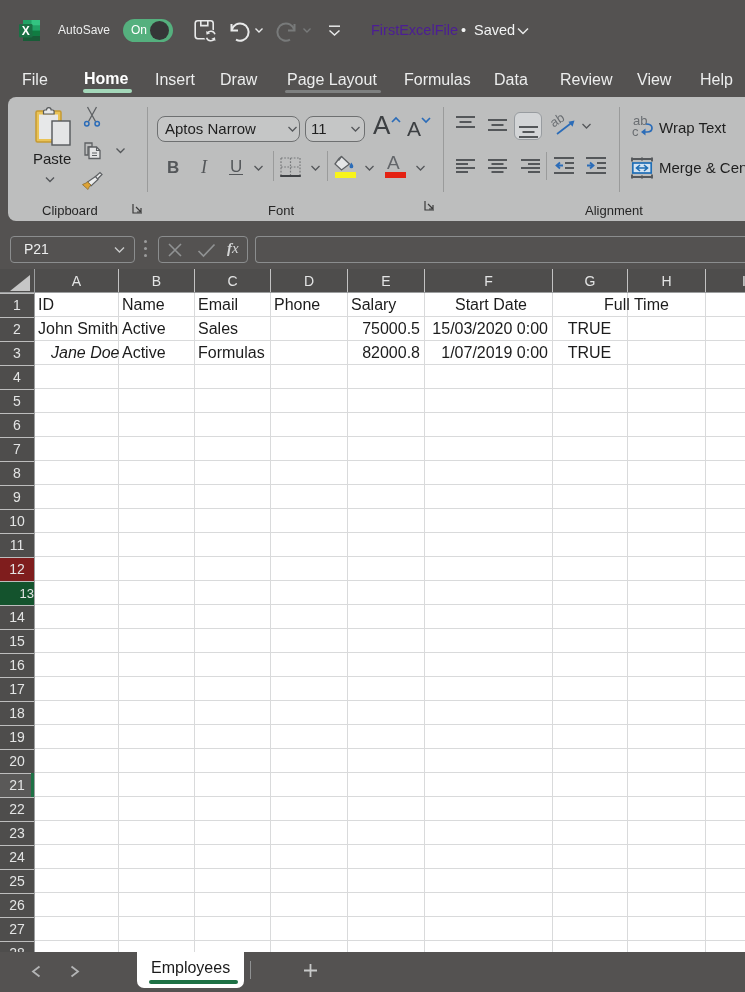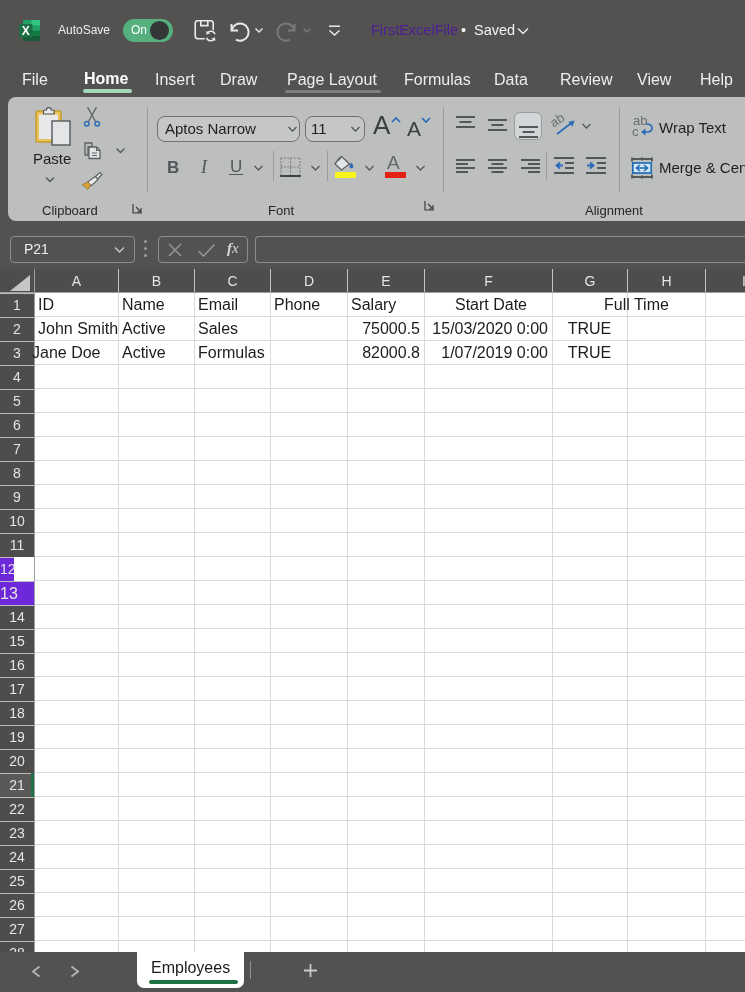--- a/index.html
+++ b/index.html
@@ -295,23 +295,23 @@
     <div class="abs" style="left:0;top:437px;width:34px;height:24px;background:#4e4d4c;color:#e3e4e4;font-size:14px;text-align:center;line-height:23px;border-top:1px solid #bdbdbd;">7</div>
     <div class="abs" style="left:35px;top:460px;width:710px;height:1px;background:#d9dadb;"></div>
     <div class="abs" style="left:0;top:461px;width:34px;height:24px;background:#4e4d4c;color:#e3e4e4;font-size:14px;text-align:center;line-height:23px;border-top:1px solid #bdbdbd;">8</div>
     <div class="abs" style="left:35px;top:484px;width:710px;height:1px;background:#d9dadb;"></div>
     <div class="abs" style="left:0;top:485px;width:34px;height:24px;background:#4e4d4c;color:#e3e4e4;font-size:14px;text-align:center;line-height:23px;border-top:1px solid #bdbdbd;">9</div>
     <div class="abs" style="left:35px;top:508px;width:710px;height:1px;background:#d9dadb;"></div>
     <div class="abs" style="left:0;top:509px;width:34px;height:24px;background:#4e4d4c;color:#e3e4e4;font-size:14px;text-align:center;line-height:23px;border-top:1px solid #bdbdbd;">10</div>
     <div class="abs" style="left:35px;top:532px;width:710px;height:1px;background:#d9dadb;"></div>
     <div class="abs" style="left:0;top:533px;width:34px;height:24px;background:#4e4d4c;color:#e3e4e4;font-size:14px;text-align:center;line-height:23px;border-top:1px solid #bdbdbd;">11</div>
     <div class="abs" style="left:35px;top:556px;width:710px;height:1px;background:#d9dadb;"></div>
-    <div class="abs" style="left:0;top:557px;width:14px;height:24px;background:#6d28d9;color:#e3e4e4;font-size:14px;text-align:center;line-height:23px;border-top:1px solid #bdbdbd;">12</div>
+    <div class="abs" style="left:0;top:557px;width:34px;height:24px;background:#7f1d1d;color:#e3e4e4;font-size:14px;text-align:center;line-height:23px;border-top:1px solid #bdbdbd;">12</div>
     <div class="abs" style="left:35px;top:580px;width:710px;height:1px;background:#d9dadb;"></div>
-    <div class="abs" style="left:0;top:581px;width:34px;height:24px;background:#6d28d9;color:#e3e4e4;font-size:16px;text-align:left;line-height:23px;border-top:1px solid #bdbdbd;">13</div>
+    <div class="abs" style="left:0;top:581px;width:34px;height:24px;background:#14532d;color:#e3e4e4;font-size:13px;text-align:right;line-height:23px;border-top:1px solid #bdbdbd;">13</div>
     <div class="abs" style="left:35px;top:604px;width:710px;height:1px;background:#d9dadb;"></div>
     <div class="abs" style="left:0;top:605px;width:34px;height:24px;background:#4e4d4c;color:#e3e4e4;font-size:14px;text-align:center;line-height:23px;border-top:1px solid #bdbdbd;">14</div>
     <div class="abs" style="left:35px;top:628px;width:710px;height:1px;background:#d9dadb;"></div>
     <div class="abs" style="left:0;top:629px;width:34px;height:24px;background:#4e4d4c;color:#e3e4e4;font-size:14px;text-align:center;line-height:23px;border-top:1px solid #bdbdbd;">15</div>
     <div class="abs" style="left:35px;top:652px;width:710px;height:1px;background:#d9dadb;"></div>
     <div class="abs" style="left:0;top:653px;width:34px;height:24px;background:#4e4d4c;color:#e3e4e4;font-size:14px;text-align:center;line-height:23px;border-top:1px solid #bdbdbd;">16</div>
     <div class="abs" style="left:35px;top:676px;width:710px;height:1px;background:#d9dadb;"></div>
     <div class="abs" style="left:0;top:677px;width:34px;height:24px;background:#4e4d4c;color:#e3e4e4;font-size:14px;text-align:center;line-height:23px;border-top:1px solid #bdbdbd;">17</div>
     <div class="abs" style="left:35px;top:700px;width:710px;height:1px;background:#d9dadb;"></div>
     <div class="abs" style="left:0;top:701px;width:34px;height:24px;background:#4e4d4c;color:#e3e4e4;font-size:14px;text-align:center;line-height:23px;border-top:1px solid #bdbdbd;">18</div>
@@ -352,21 +352,21 @@
     <div class="cell" style="left:271px;top:293px;width:75px;text-align:left;padding:0 3px;">Phone</div>
     <div class="cell" style="left:348px;top:293px;width:75px;text-align:left;padding:0 3px;">Salary</div>
     <div class="cell" style="left:428px;top:293px;width:126px;text-align:center;padding:0 3px;">Start Date</div>
     <div class="cell" style="left:553px;top:293px;width:73px;text-align:left;padding:0 3px;margin-left:48px;">Full Time</div>
     <div class="cell" style="left:35px;top:317px;width:82px;text-align:left;padding:0 3px;">John Smith</div>
     <div class="cell" style="left:119px;top:317px;width:74px;text-align:left;padding:0 3px;">Active</div>
     <div class="cell" style="left:195px;top:317px;width:74px;text-align:left;padding:0 3px;">Sales</div>
     <div class="cell" style="left:348px;top:317px;width:75px;text-align:right;padding:0 3px;">75000.5</div>
     <div class="cell" style="left:425px;top:317px;width:126px;text-align:right;padding:0 3px;">15/03/2020 0:00</div>
     <div class="cell" style="left:553px;top:317px;width:73px;text-align:center;padding:0 3px;">TRUE</div>
-    <div class="cell" style="left:29px;top:341px;width:80px;text-align:left;padding:0 3px;">Jane Doe</div>
+    <div class="cell" style="left:48px;top:341px;width:80px;text-align:left;padding:0 3px;font-style:italic;">Jane Doe</div>
     <div class="cell" style="left:119px;top:341px;width:74px;text-align:left;padding:0 3px;">Active</div>
     <div class="cell" style="left:195px;top:341px;width:74px;text-align:left;padding:0 3px;">Formulas</div>
     <div class="cell" style="left:348px;top:341px;width:75px;text-align:right;padding:0 3px;">82000.8</div>
     <div class="cell" style="left:425px;top:341px;width:126px;text-align:right;padding:0 3px;">1/07/2019 0:00</div>
     <div class="cell" style="left:553px;top:341px;width:73px;text-align:center;padding:0 3px;">TRUE</div>
   </div>
 
 <div id="tabbar">
   <div class="abs" style="left:0;top:952px;width:745px;height:40px;background:#545251;"></div>
   <div class="abs" style="left:137px;top:952px;width:107px;height:36px;background:#fff;border-radius:0 0 7px 7px;"></div>

